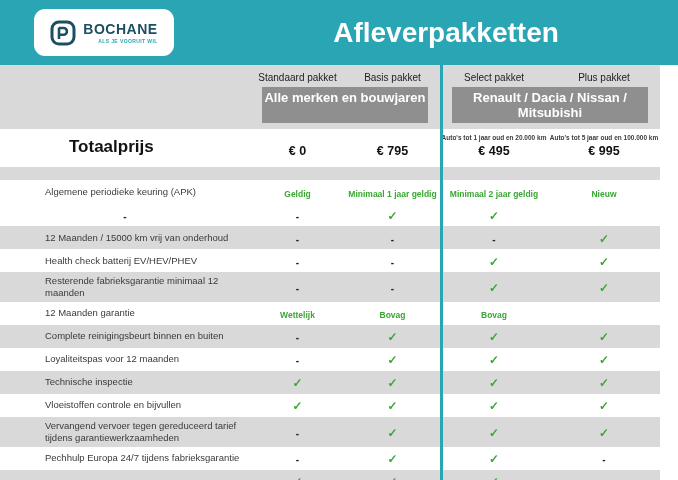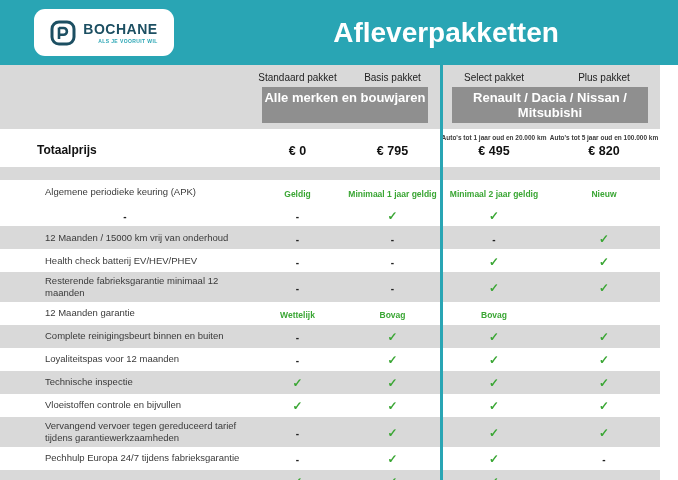--- a/index.html
+++ b/index.html
@@ -20,21 +20,21 @@
   .grid{display:grid;grid-template-columns:250px 95px 95px 108px 112px;}
   .head-band{background:var(--band,#d9d9d9);padding:7px 0 6px;row-gap:4px;}
   .pkg-label{grid-row:1;text-align:center;font-weight:normal;font-size:10px;color:#1d1d1d;}
   .pkg-std{grid-column:2}.pkg-basis{grid-column:3}.pkg-select{grid-column:4}.pkg-plus{grid-column:5}
   .badge{grid-row:2;background:var(--badge,#8f8f8f);color:#fff;font-size:13px;font-weight:bold;
          text-align:center;padding:3px 2px;margin:0 12px;}
   .badge-a{grid-column:2 / span 2}
   .badge-b{grid-column:4 / span 2}
 
   .price-row{background:#fff;padding:4px 0 9px;}
-  .price-label{grid-column:1;font-weight:bold;font-size:12px;color:#111;padding-left:37px;align-self:end;padding-bottom:1px;}
+  .price-label{grid-column:1;font-weight:bold;font-size:17px;color:#111;padding-left:69px;align-self:end;padding-bottom:1px;}
   .price-cell{display:flex;flex-direction:column;align-items:center;justify-content:flex-end;}
   .caption{font-size:6.5px;font-weight:bold;color:#3c3c3c;white-space:nowrap;height:9px;line-height:9px;}
   .price{font-weight:bold;font-size:12.5px;color:#111;margin-top:2px;}
 
   .sep-band{height:13px;background:var(--band,#d9d9d9);}
 
   .row{min-height:23px;align-items:center;}
   .row.shade{background:var(--band,#d9d9d9);}
   .label-cell{font-size:9.5px;color:#3a3a3a;padding:3px 8px 3px 45px;line-height:1.25;}
   .value-cell{text-align:center;}
@@ -86,21 +86,21 @@
       <div class="price-cell">
         <div class="caption"></div>
         <div class="price">€ 795</div>
       </div>
       <div class="price-cell">
         <div class="caption">Auto's tot 1 jaar oud en 20.000 km</div>
         <div class="price">€ 495</div>
       </div>
       <div class="price-cell">
         <div class="caption">Auto's tot 5 jaar oud en 100.000 km</div>
-        <div class="price">€ 820</div>
+        <div class="price">€ 995</div>
       </div>
     </div>
 
     <div class="sep-band"></div>
 
     <div id="rows">
         <div class="row grid">
           <div class="label-cell">Algemene periodieke keuring (APK)</div>
           <div class="value-cell"><span class="gtext">Geldig</span></div>
           <div class="value-cell"><span class="gtext">Minimaal 1 jaar geldig</span></div>

